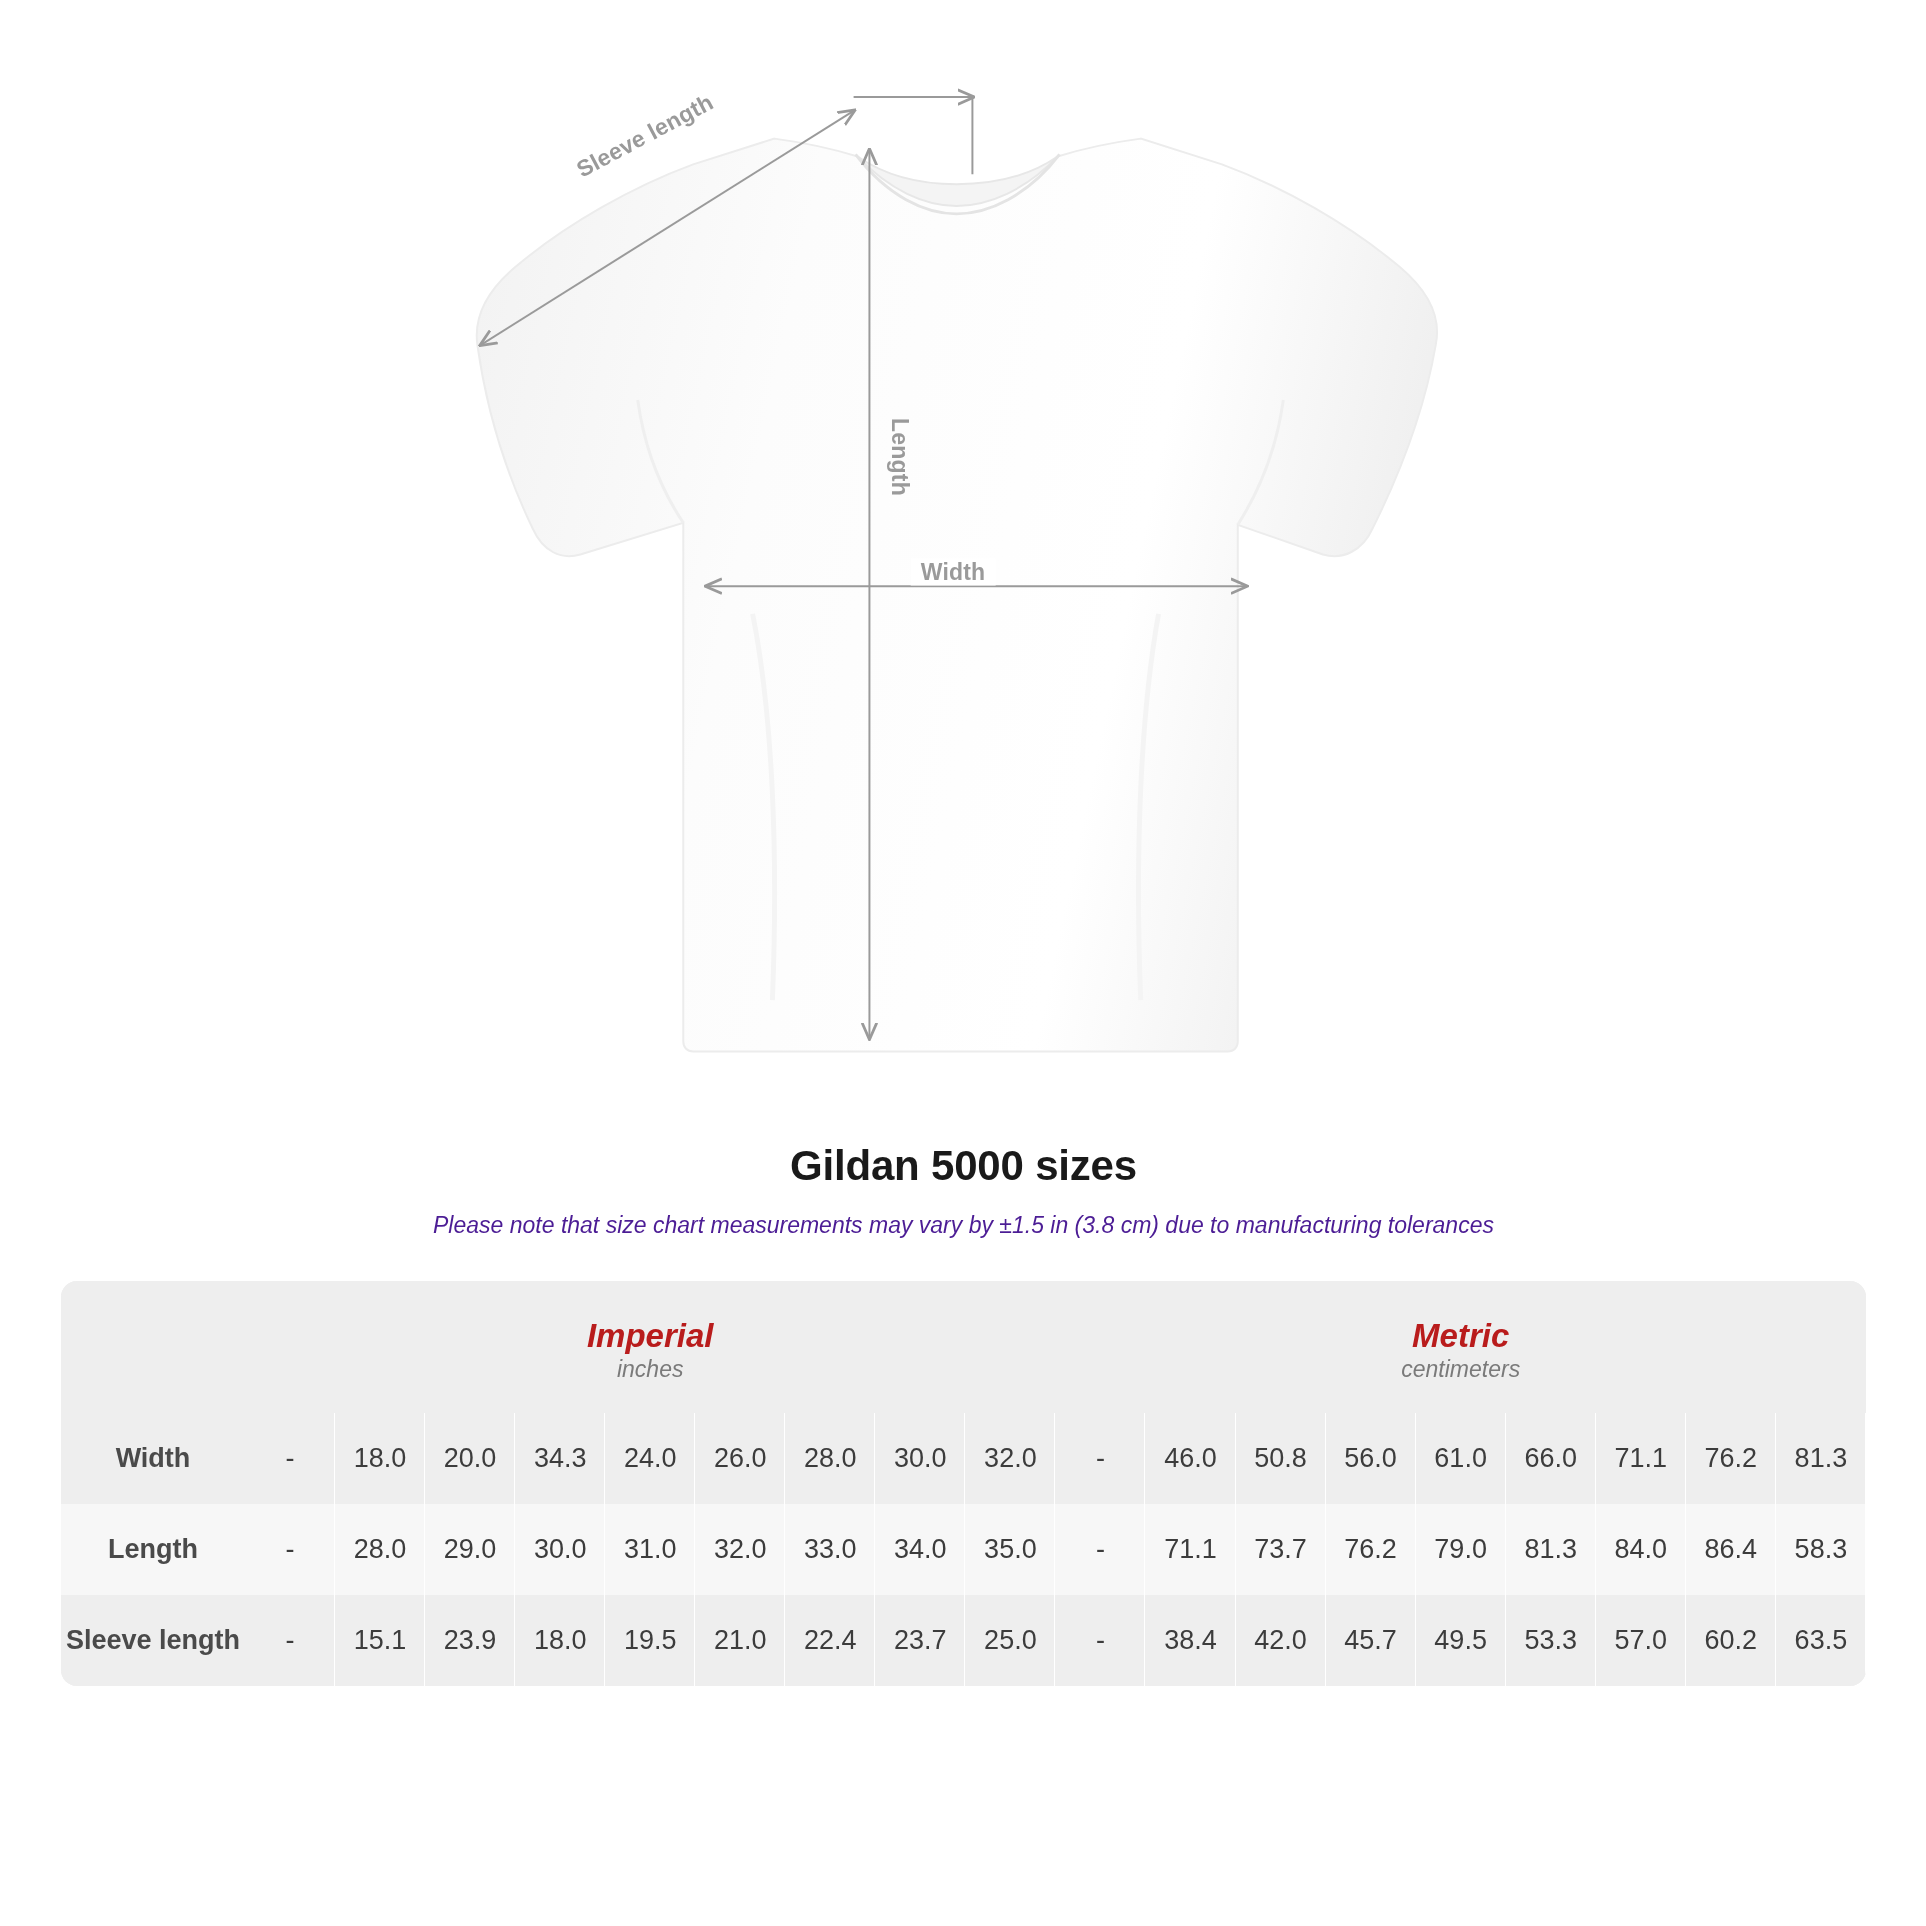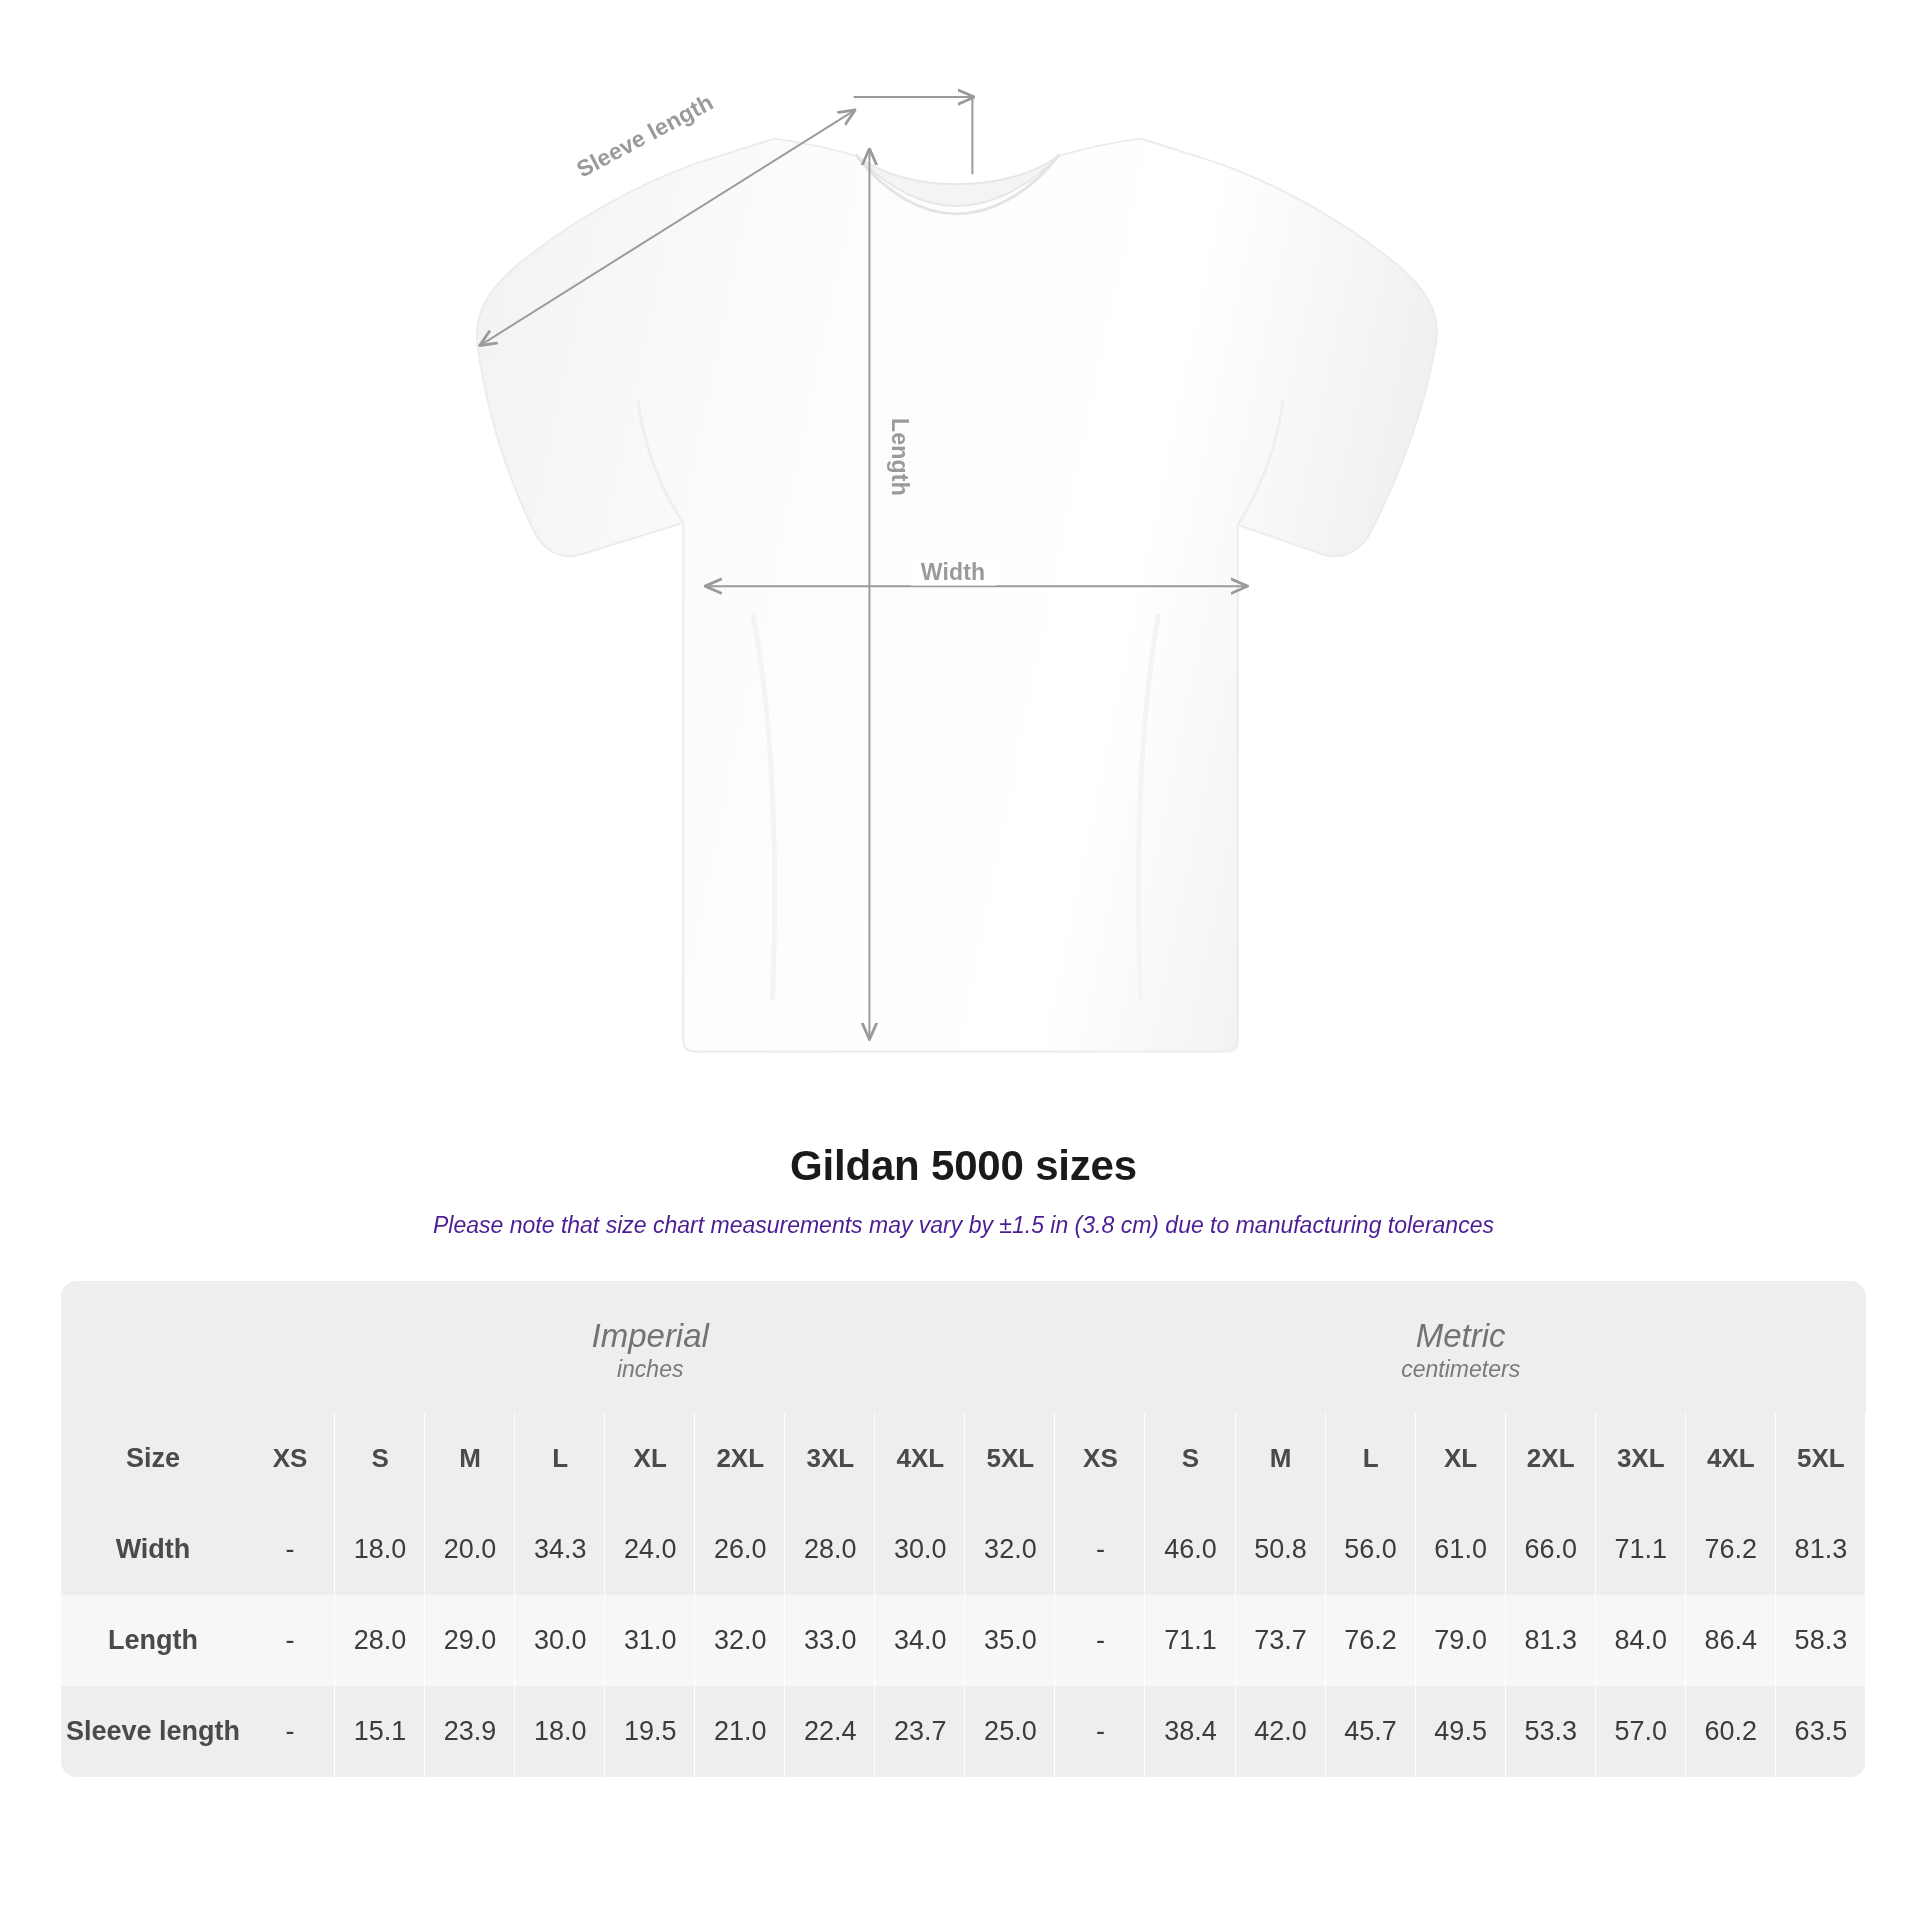--- a/index.html
+++ b/index.html
@@ -97,22 +97,22 @@
     color: #3a3a3a;
   }
   
   .unit-cell {
     background: #eeeeee;
     padding: 34px 0 30px 0;
   }
   .unit-name {
     font-size: 33px;
     font-style: italic;
-    font-weight: normal;
-    color: #737373;
+    font-weight: bold;
+    color: #b91c1c;
     line-height: 1.25;
   }
   .unit-sub {
     font-size: 23px;
     font-style: italic;
     color: #7a7a7a;
   }
   
   tr.head-row td {
     background: #eeeeee;
@@ -236,41 +236,20 @@
             <td class="unit-cell"></td>
             <td class="unit-cell" colspan="9">
               <div class="unit-name">Imperial</div>
               <div class="unit-sub">inches</div>
             </td>
             <td class="unit-cell" colspan="9">
               <div class="unit-name">Metric</div>
               <div class="unit-sub">centimeters</div>
             </td>
           </tr>
-          <tr class="head-row">
-            <td class="rowlabel">Size</td>
-            <td class="cell-divider">XS</td>
-            <td class="cell-divider">S</td>
-            <td class="cell-divider">M</td>
-            <td class="cell-divider">L</td>
-            <td class="cell-divider">XL</td>
-            <td class="cell-divider">2XL</td>
-            <td class="cell-divider">3XL</td>
-            <td class="cell-divider">4XL</td>
-            <td class="cell-divider">5XL</td>
-            <td class="cell-divider">XS</td>
-            <td class="cell-divider">S</td>
-            <td class="cell-divider">M</td>
-            <td class="cell-divider">L</td>
-            <td class="cell-divider">XL</td>
-            <td class="cell-divider">2XL</td>
-            <td class="cell-divider">3XL</td>
-            <td class="cell-divider">4XL</td>
-            <td class="cell-divider">5XL</td>
-          </tr>
           <tr class="data-row shade">
             <td class="rowlabel">Width</td>
             <td class="cell-divider">-</td>
             <td class="cell-divider">18.0</td>
             <td class="cell-divider">20.0</td>
             <td class="cell-divider">34.3</td>
             <td class="cell-divider">24.0</td>
             <td class="cell-divider">26.0</td>
             <td class="cell-divider">28.0</td>
             <td class="cell-divider">30.0</td>

